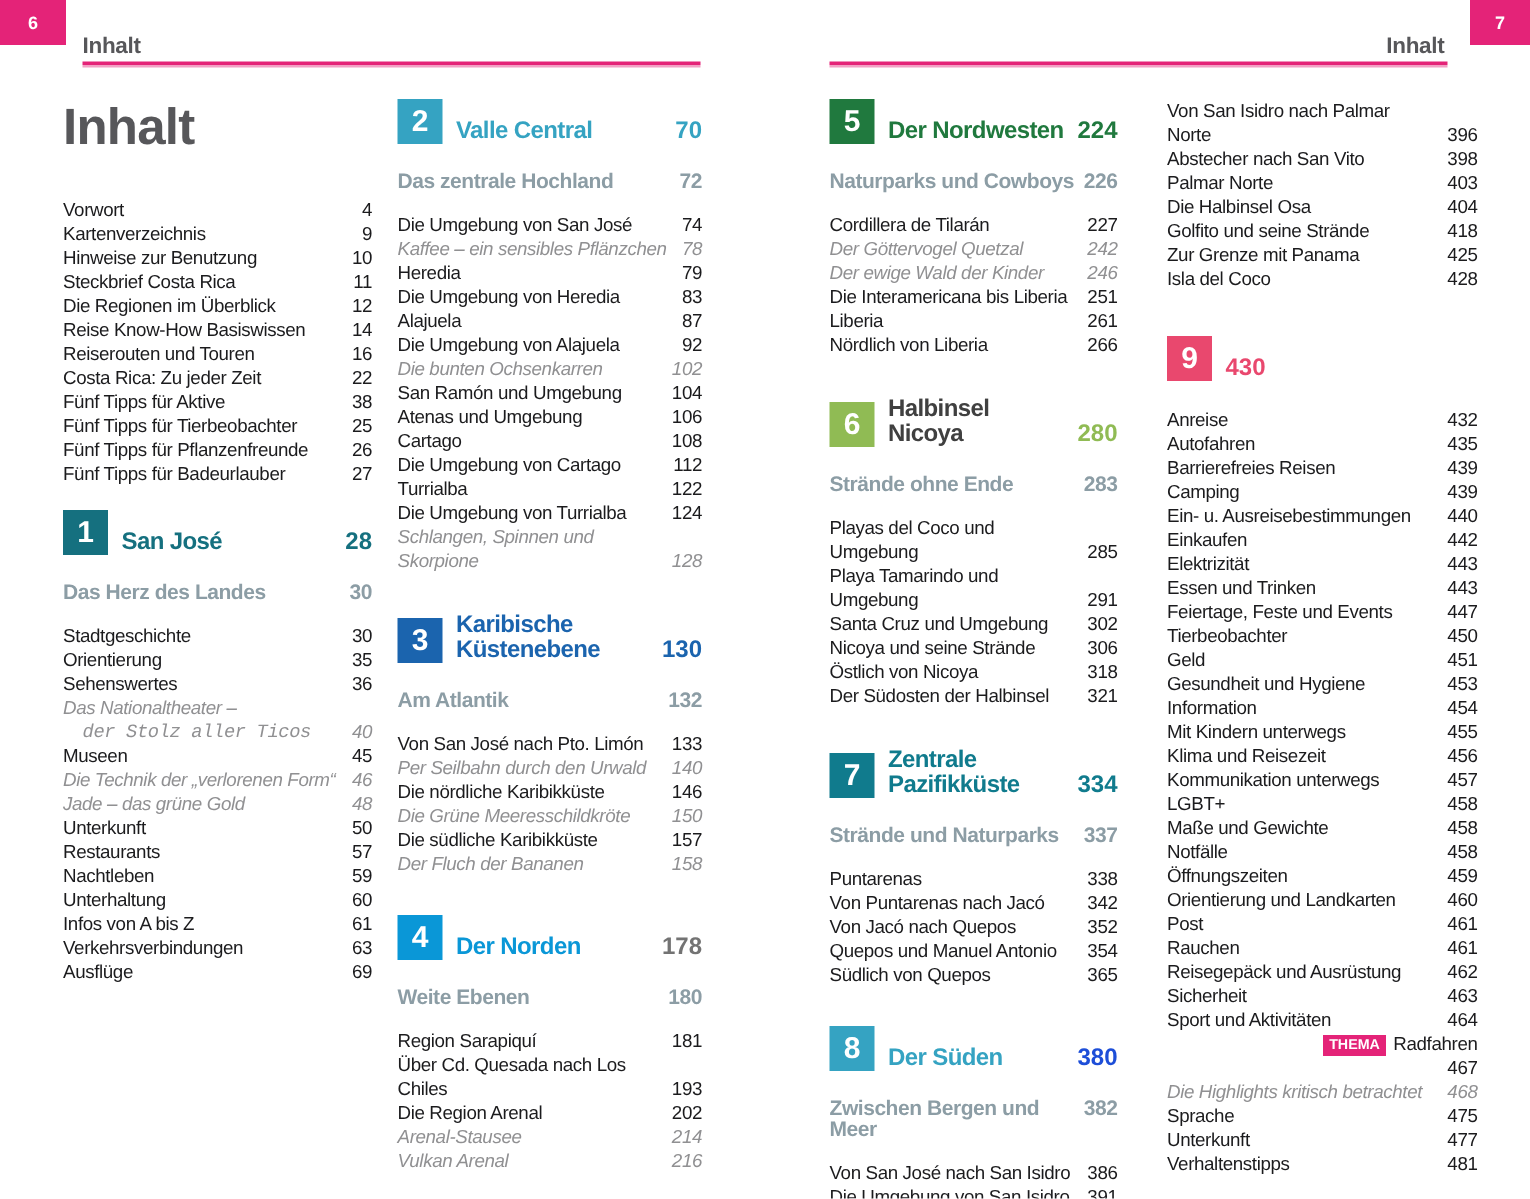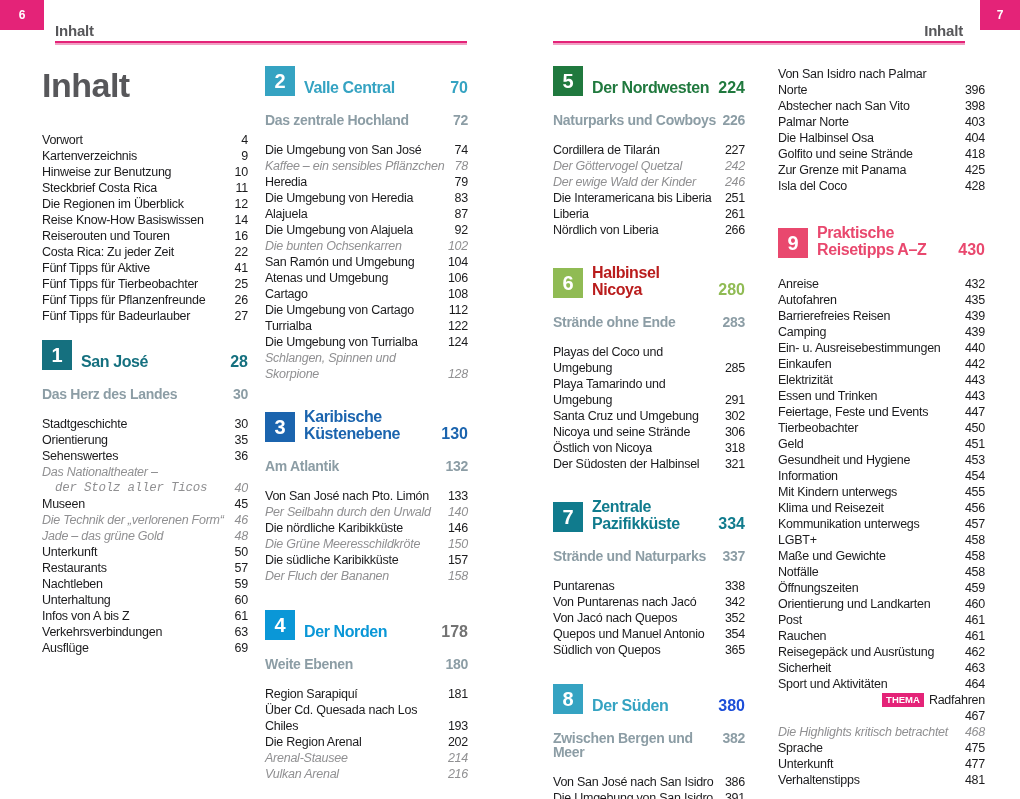--- a/index.html
+++ b/index.html
@@ -127,21 +127,21 @@
         <div class="entry">
           <span class="lbl">Reiserouten und Touren</span>
           <span class="pg">16</span>
         </div>
         <div class="entry">
           <span class="lbl">Costa Rica: Zu jeder Zeit</span>
           <span class="pg">22</span>
         </div>
         <div class="entry">
           <span class="lbl">Fünf Tipps für Aktive</span>
-          <span class="pg">41</span>
+          <span class="pg">38</span>
         </div>
         <div class="entry">
           <span class="lbl">Fünf Tipps für Tierbeobachter</span>
           <span class="pg">25</span>
         </div>
         <div class="entry">
           <span class="lbl">Fünf Tipps für Pflanzenfreunde</span>
           <span class="pg">26</span>
         </div>
         <div class="entry">
@@ -383,21 +383,21 @@
           <span class="lbl">Liberia</span>
           <span class="pg">261</span>
         </div>
         <div class="entry">
           <span class="lbl">Nördlich von Liberia</span>
           <span class="pg">266</span>
         </div>
       </div>
       <div class="chapter">
         <div class="chapnum" style="background: rgb(144, 187, 84);">6</div>
-        <div class="chaptitle" style="color: #b91c1c;"><span>Halbinsel Nicoya</span></div>
+        <div class="chaptitle" style="color: #404040;"><span>Halbinsel Nicoya</span></div>
         <div class="chappage" style="color: rgb(144, 187, 84);">280</div>
       </div>
       <div class="subheading">
         <span class="lbl">Strände ohne Ende</span>
         <span class="pg">283</span>
       </div>
       <div class="entries">
         <div class="entry">
           <span class="lbl">Playas del Coco und Umgebung</span>
           <span class="pg">285</span>
@@ -500,21 +500,20 @@
           <span class="lbl">Zur Grenze mit Panama</span>
           <span class="pg">425</span>
         </div>
         <div class="entry">
           <span class="lbl">Isla del Coco</span>
           <span class="pg">428</span>
         </div>
       </div>
       <div class="chapter">
         <div class="chapnum" style="background: rgb(233, 72, 110);">9</div>
-        <div class="chaptitle" style="color: rgb(233, 72, 110);"><span>Praktische</span><br><span>Reisetipps A–Z</span></div>
         <div class="chappage" style="color: rgb(233, 72, 110);">430</div>
       </div>
       <div class="entries">
         <div class="entry">
           <span class="lbl">Anreise</span>
           <span class="pg">432</span>
         </div>
         <div class="entry">
           <span class="lbl">Autofahren</span>
           <span class="pg">435</span>

